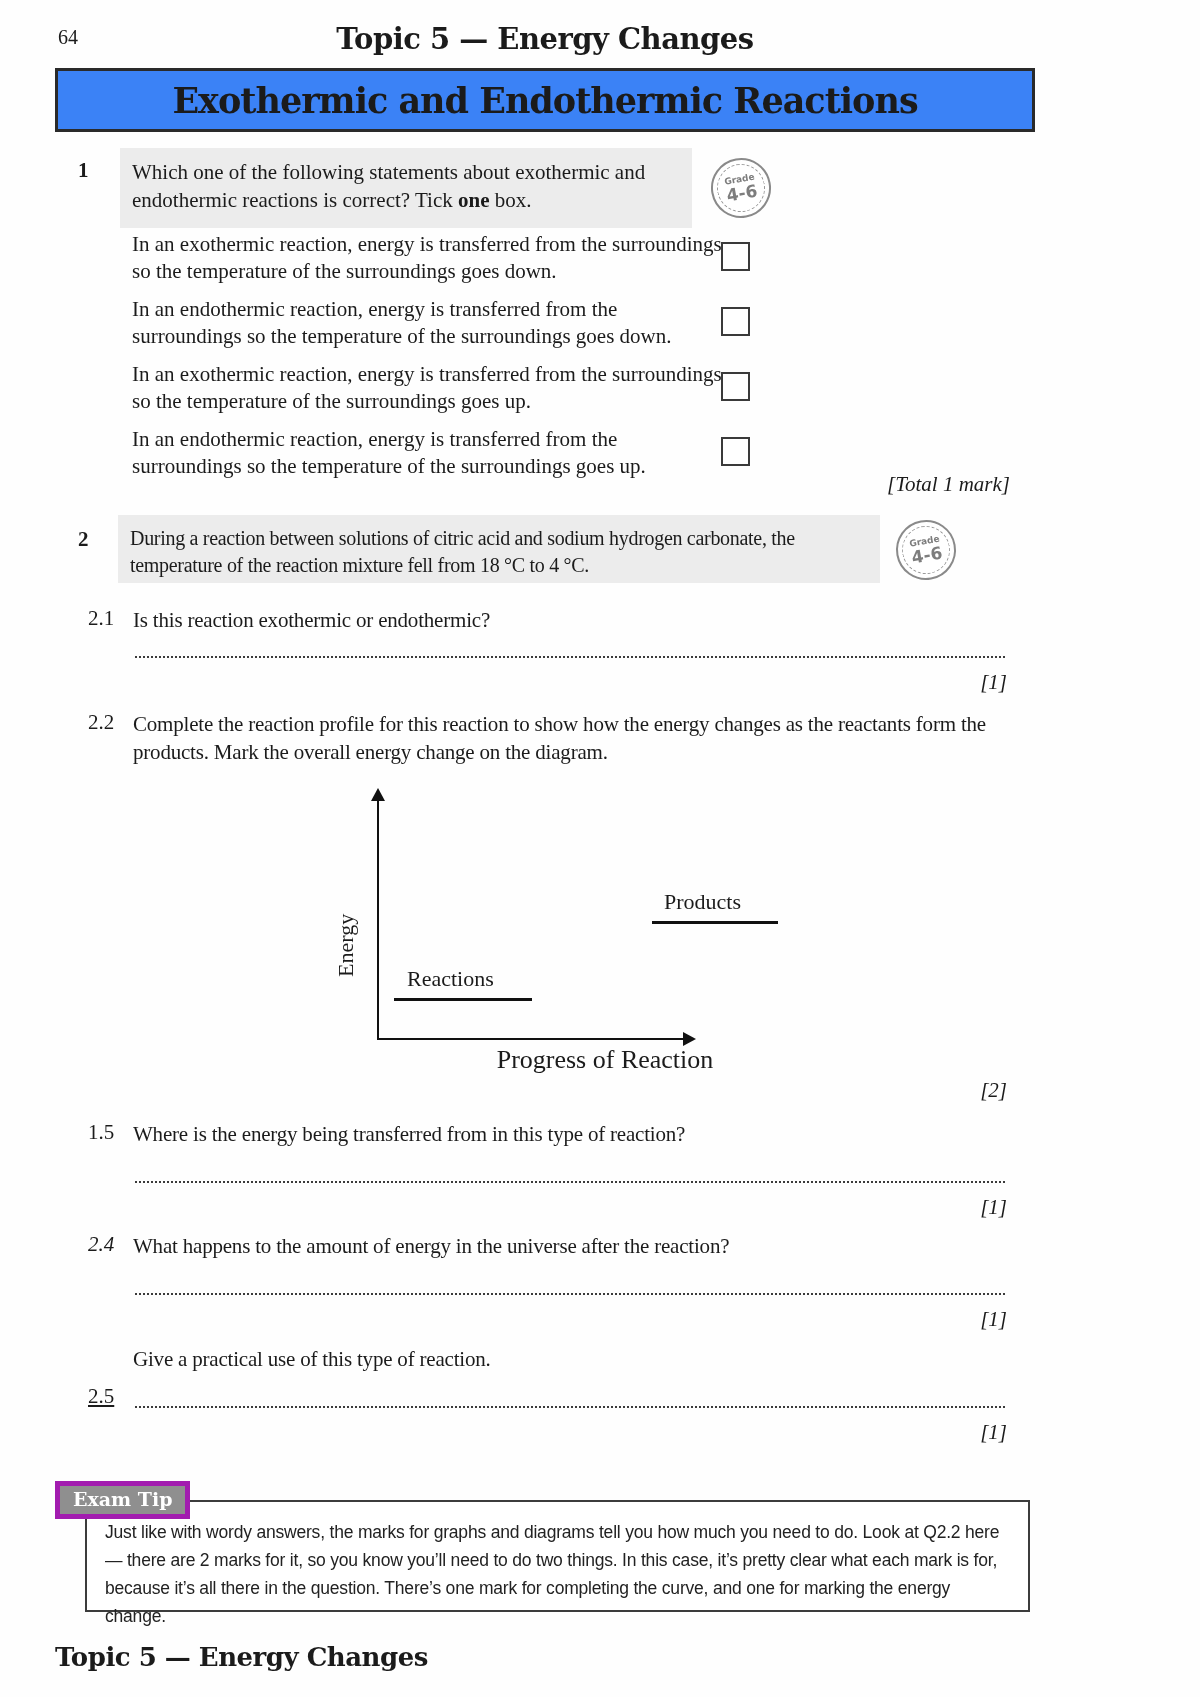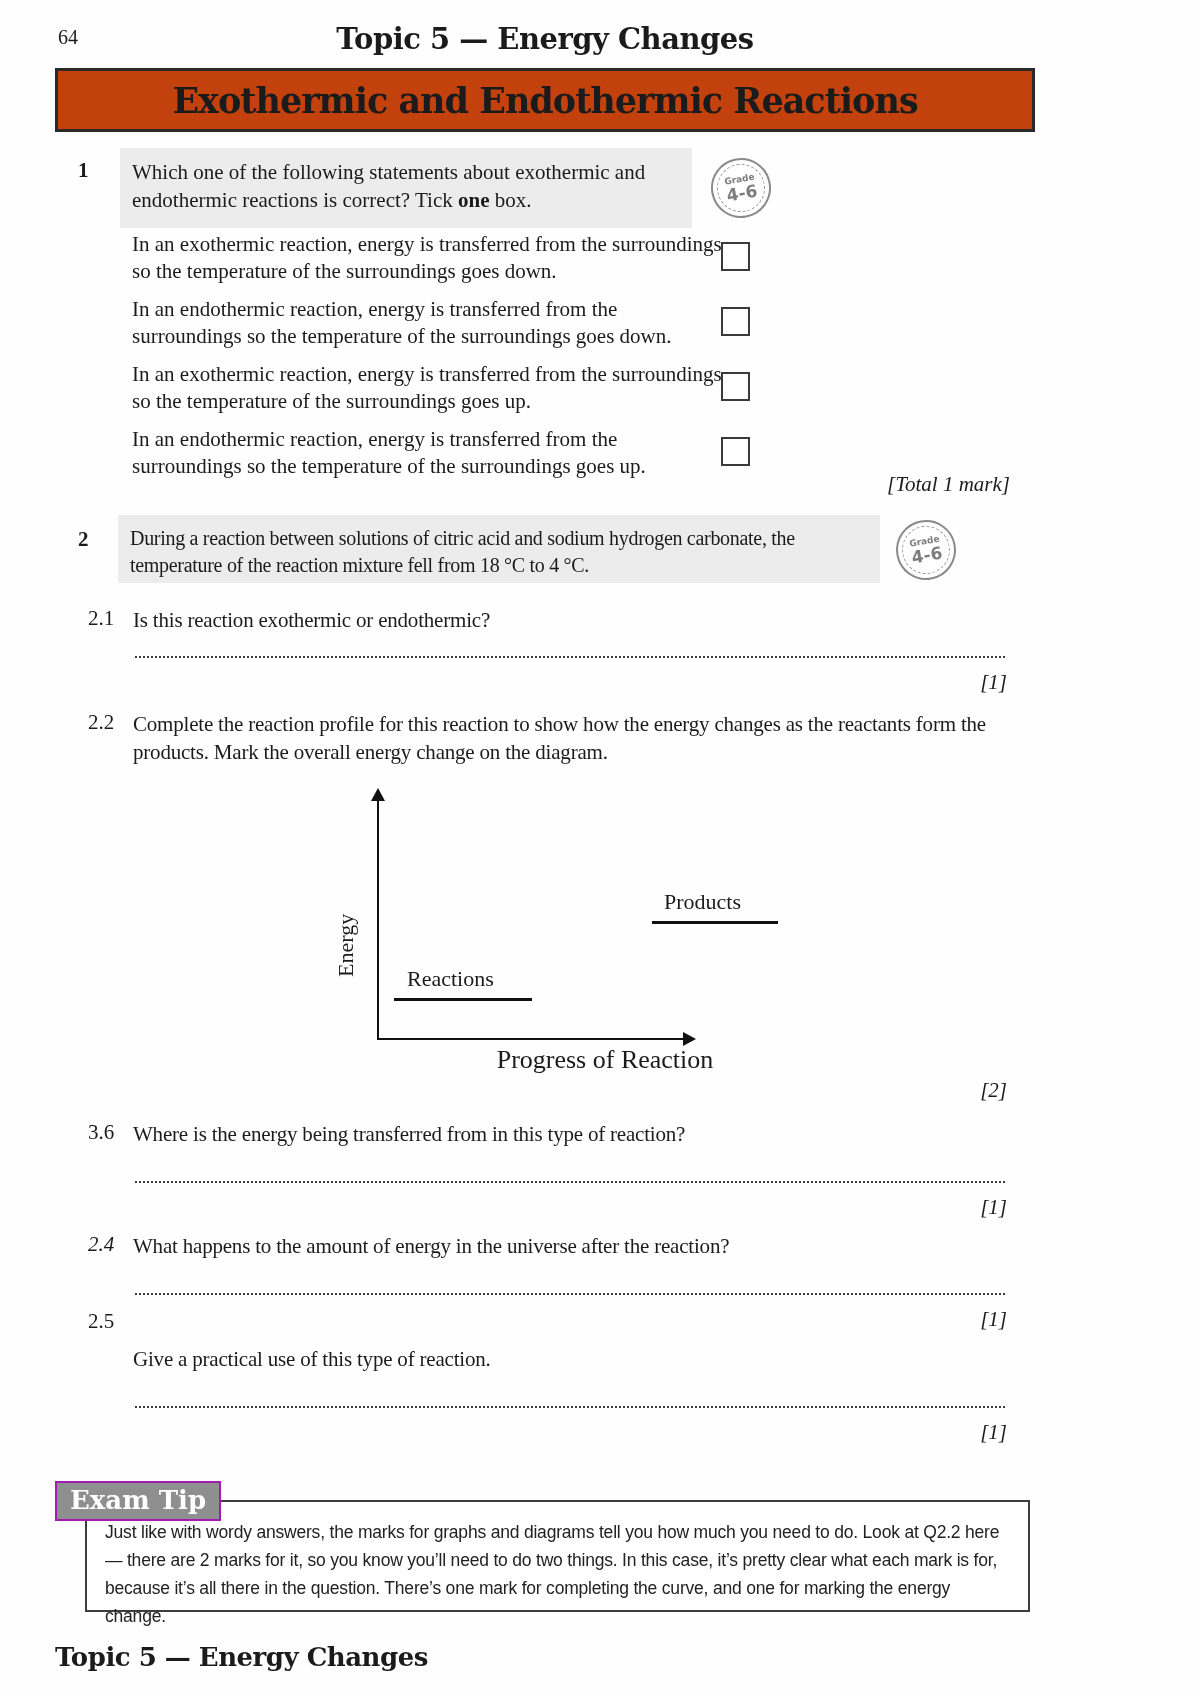--- a/index.html
+++ b/index.html
@@ -2,21 +2,21 @@
 <html><head>
 <meta charset="utf-8">
 <style>
   html,body{margin:0;padding:0;background:#fff;}
   .page{position:relative;width:1200px;height:1697px;background:#fefefe;overflow:hidden;
         font-family:"Liberation Serif", serif;color:#1b1b1b;}
   .abs{position:absolute;}
   .pagenum{left:58px;top:26px;font-size:20px;}
   .header{left:0;top:22px;width:1090px;text-align:center;font-family:"DejaVu Serif", serif;
           font-weight:bold;font-size:29px;letter-spacing:-0.5px;}
-  .titlebox{left:55px;top:68px;width:974px;height:58px;background:#c2410c;border:3px solid #2a2a2a;
+  .titlebox{left:55px;top:68px;width:974px;height:58px;background:#3b82f6;border:3px solid #2a2a2a;
             display:flex;align-items:center;justify-content:center;}
   .titlebox .t{font-family:"DejaVu Serif", serif;font-weight:bold;font-size:35px;letter-spacing:-1px;}
   .qnum{font-weight:bold;font-size:21px;}
   .qbox{background:#ececec;font-size:21px;line-height:28px;padding:10px 12px;box-sizing:border-box;}
   .q1box{left:120px;top:148px;width:572px;height:80px;}
   .q2box{left:118px;top:515px;width:762px;height:68px;font-size:20px;line-height:27px;letter-spacing:-0.3px;}
   .option{left:132px;width:600px;font-size:21px;line-height:27px;}
   .checkbox{left:721px;width:25px;height:25px;border:2px solid #3a3a3a;background:#fff;}
   .badge{width:56px;height:56px;border:2px solid #8a8a8a;border-radius:50%;
          display:flex;align-items:center;justify-content:center;color:#7d7d7d;
@@ -44,22 +44,22 @@
   .react-line{left:394px;top:998px;width:138px;}
   .level-label{font-size:22px;}
   .prod-label{left:664px;top:889px;}
   .react-label{left:407px;top:966px;}
   .xaxis-label{left:495px;top:1045px;width:220px;text-align:center;font-size:26px;}
   
   .tipbox{left:85px;top:1500px;width:945px;height:112px;border:2px solid #3c3c3c;background:#fff;
           box-sizing:border-box;padding:16px 18px 0 18px;}
   .tiptext{font-family:Liberation Sans, sans-serif;font-size:17.5px;line-height:28px;color:#222;
            letter-spacing:-0.2px;}
-  .tiplabel{left:55px;top:1481px;background:#8f8f8f;border:2px solid #a21caf;color:#fff;
-            font-family:"DejaVu Serif", serif;font-weight:bold;font-size:26px;padding:2px 13px 4px 13px;
+  .tiplabel{left:55px;top:1481px;background:#8f8f8f;border:5px solid #a21caf;color:#fff;
+            font-family:"DejaVu Serif", serif;font-weight:bold;font-size:19px;padding:2px 13px 4px 13px;
             z-index:2;}
   .footer{left:55px;top:1642px;font-family:"DejaVu Serif", serif;font-weight:bold;font-size:26px;
           letter-spacing:-0.5px;}
   .b{font-weight:bold;}
 </style>
 </head>
 <body>
 
 <div class="page">
 
@@ -118,31 +118,31 @@
   <div class="abs level-label prod-label">Products</div>
   <div class="abs level-line prod-line"></div>
   <div class="abs level-label react-label">Reactions</div>
   <div class="abs level-line react-line"></div>
   <div class="abs xaxis"></div>
   <div class="abs arrow-right"></div>
   <div class="abs xaxis-label">Progress of Reaction</div>
 
   <div class="abs mark" style="top:1078px;">[2]</div>
 
-  <div class="abs part-num" style="top:1120px;">3.6</div>
+  <div class="abs part-num" style="top:1120px;">1.5</div>
   <div class="abs part-text" style="top:1120px;">Where is the energy being transferred from in this type of reaction?</div>
   <div class="abs dots" style="top:1181px;"></div>
   <div class="abs mark" style="top:1195px;">[1]</div>
 
   <div class="abs part-num" style="top:1232px;font-style:italic;">2.4</div>
   <div class="abs part-text" style="top:1232px;">What happens to the amount of energy in the universe after the reaction?</div>
   <div class="abs dots" style="top:1293px;"></div>
   <div class="abs mark" style="top:1307px;">[1]</div>
 
-  <div class="abs part-num" style="top:1309px;">2.5</div>
+  <div class="abs part-num" style="top:1384px;text-decoration:underline;">2.5</div>
   <div class="abs part-text" style="top:1345px;">Give a practical use of this type of reaction.</div>
   <div class="abs dots" style="top:1406px;"></div>
   <div class="abs mark" style="top:1420px;">[1]</div>
 
 
   <div class="abs tiplabel">Exam Tip</div>
   <div class="abs tipbox">
     <div class="tiptext">Just like with wordy answers, the marks for graphs and diagrams tell you how much you need to do.  Look at Q2.2 here — there are 2 marks for it, so you know you’ll need to do two things.  In this case, it’s pretty clear what each mark is for, because it’s all there in the question.  There’s one mark for completing the curve, and one for marking the energy change.</div>
   </div>
 

